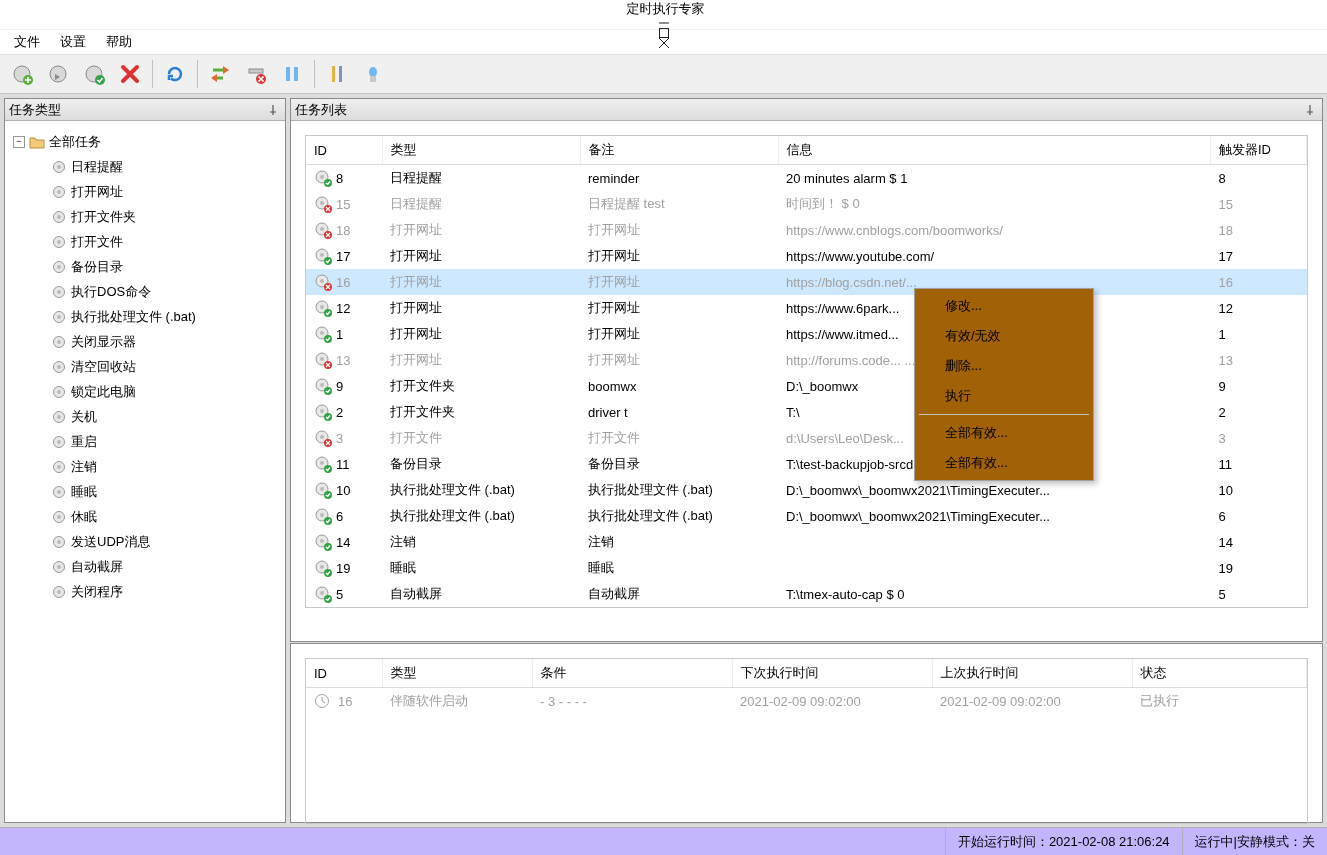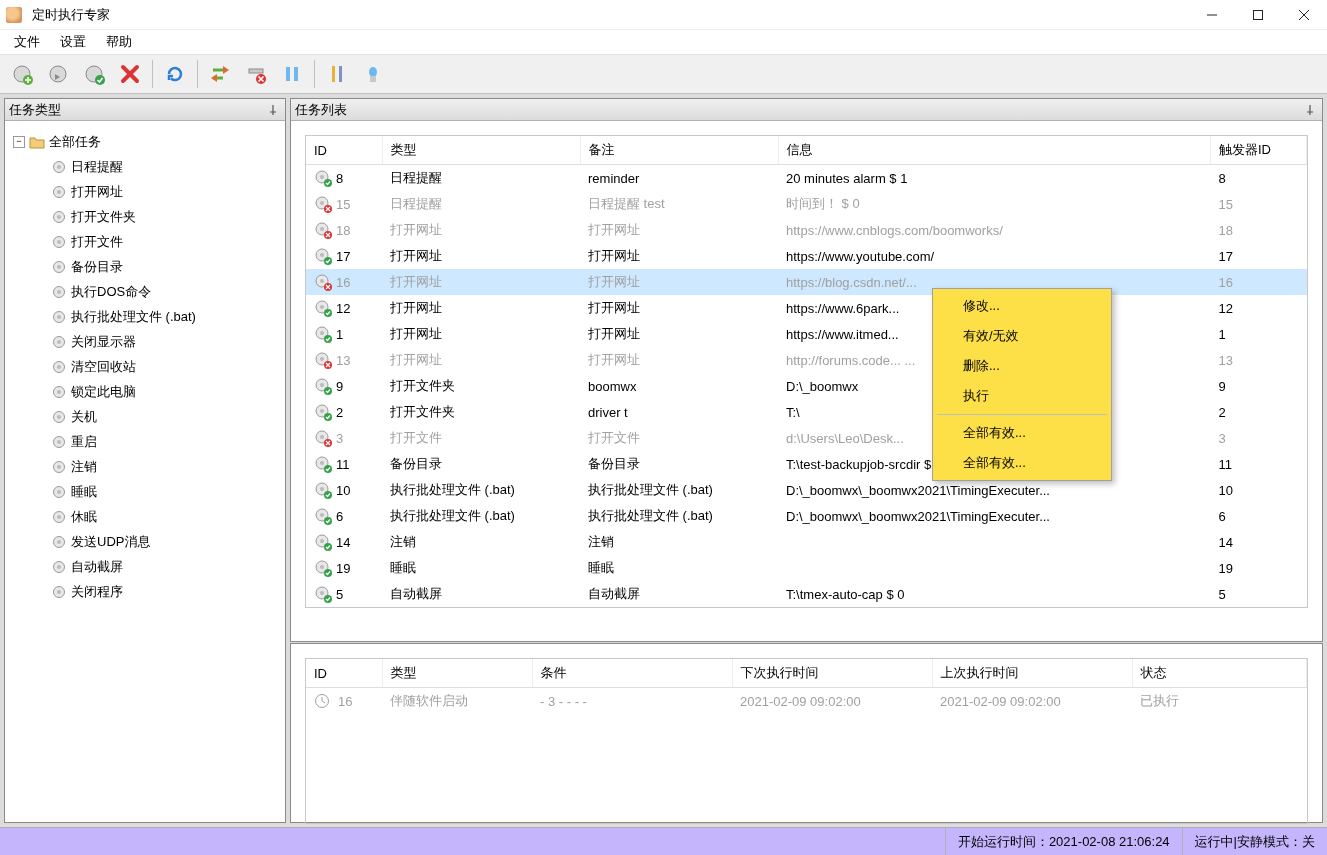--- a/index.html
+++ b/index.html
@@ -1,18 +1,18 @@
 <!DOCTYPE html>
 <html><head>
 <meta charset="utf-8">
 <style>
 * { box-sizing: border-box; margin: 0; padding: 0; font-family: "Microsoft YaHei", "Segoe UI", sans-serif; font-size: 13px; }
 body { background: #fff; overflow: hidden; width: 1327px; height: 855px; position: relative; }
 
-.titlebar { height: 30px; display: flex; align-items: center; padding: 0 0; background: #fff; border-bottom: 1px solid #eee; }
+.titlebar { height: 30px; display: flex; align-items: center; padding: 0 6px; background: #fff; border-bottom: 1px solid #eee; flex-direction: column; }
 .titlebar .app-icon { width: 16px; height: 16px; margin: 0 6px; background: radial-gradient(circle at 40% 40%, #f5c78c 40%, #d9975e 70%); border-radius: 2px; }
 .titlebar .title { flex: 1; padding-left: 4px; }
 .titlebar .winbtn { width: 46px; height: 30px; display: flex; align-items: center; justify-content: center; color: #222; }
 
 .menubar { height: 24px; display: flex; align-items: stretch; padding: 0 4px; }
 .menubar .menu-item { padding: 3px 10px; display: flex; align-items: center; }
 
 .toolbar { height: 40px; background: #f0f0f0; border-top: 1px solid #e3e3e3; border-bottom: 1px solid #c2c2c2; display: flex; align-items: center; padding: 0 6px; gap: 4px; }
 .toolbar .tbtn { width: 32px; height: 32px; display: flex; align-items: center; justify-content: center; border-radius: 2px; }
 .toolbar .tsep { width: 1px; height: 28px; background: #c0c0c0; margin: 0 2px; }
@@ -47,21 +47,21 @@
 .tbl td { padding: 4px 8px; height: 26px; white-space: nowrap; overflow: hidden; text-overflow: ellipsis; }
 .tbl tr.disabled td { color: #a0a0a0; }
 .tbl tr.selected td { background: #cde8ff; }
 .tbl td.idcell { display: flex; align-items: center; gap: 4px; }
 .row-icon { width: 18px; height: 18px; flex-shrink: 0; }
 
 .statusbar { position: absolute; bottom: 0; left: 0; right: 0; height: 28px; background: #c4b5fd; border-top: 1px solid #b0b0b0; display: flex; align-items: center; }
 .statusbar .cell { padding: 0 12px; border-left: 1px solid #b0b0b0; height: 100%; display: flex; align-items: center; }
 .statusbar .spacer { flex: 1; }
 
-.context-menu { position: absolute; background: #fde047; border: 1px solid #a0a0a0; box-shadow: 3px 3px 6px rgba(0,0,0,0.25); padding: 2px; min-width: 180px; z-index: 100; margin-left: 18px; }
+.context-menu { position: absolute; background: #a16207; border: 1px solid #a0a0a0; box-shadow: 3px 3px 6px rgba(0,0,0,0.25); padding: 2px; min-width: 180px; z-index: 100; }
 .context-menu .mitem { padding: 6px 18px 6px 28px; }
 .context-menu .msep { height: 1px; background: #c0c0c0; margin: 3px 2px; }
 
 .trigger-body { flex:1; padding:6px; }
 .trigger-tbl td { color: #a0a0a0; }
 .trigger-tbl .clock-icon { width:16px; height:16px; display:inline-block; vertical-align:middle; margin-right:4px; }
 </style>
 </head>
 <body>
 

